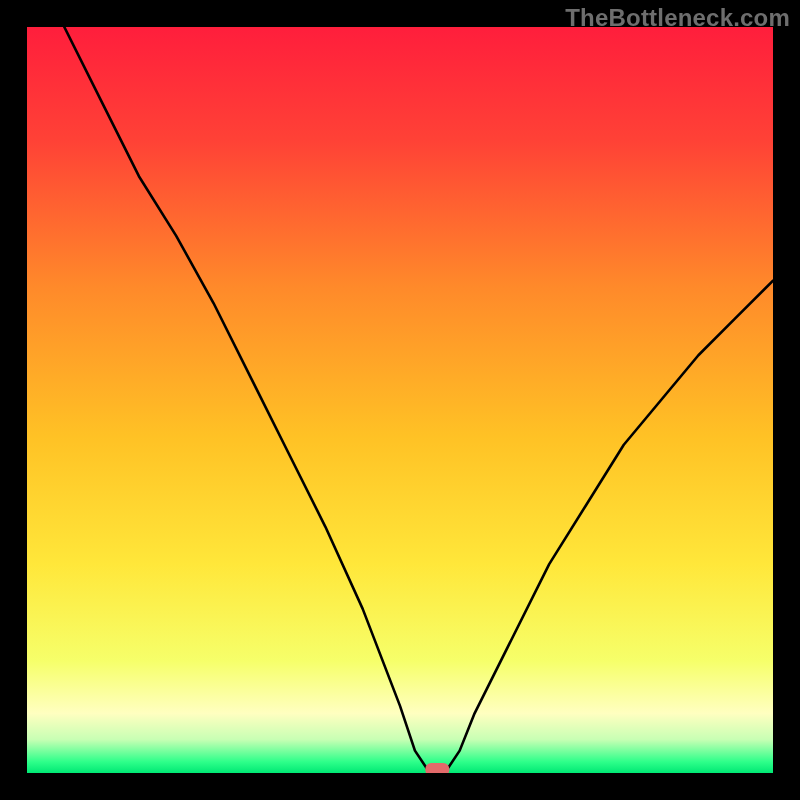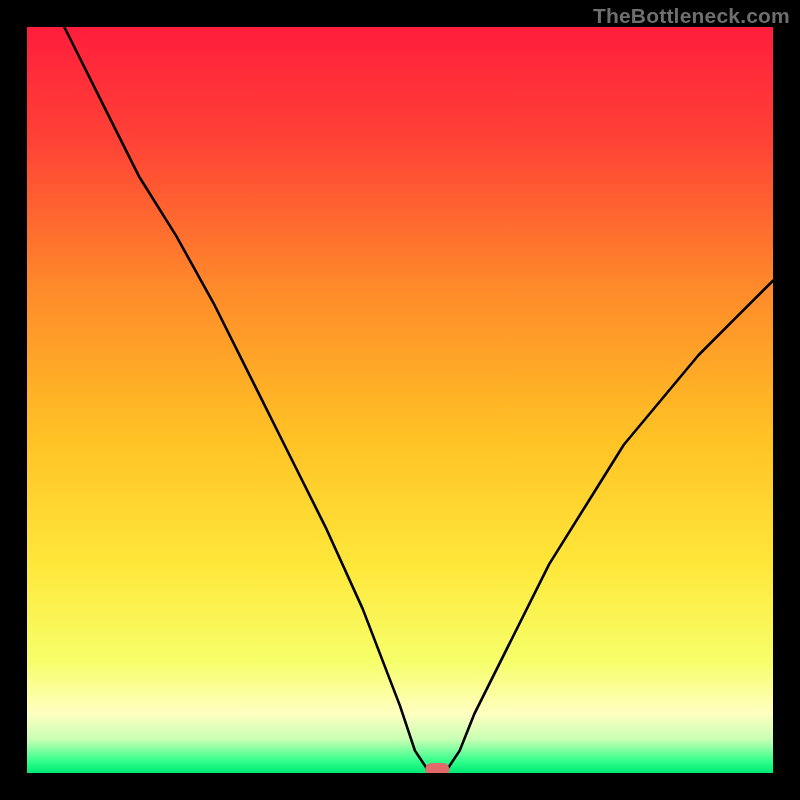--- a/index.html
+++ b/index.html
@@ -23,21 +23,21 @@
     position: absolute;
     left: 0;
     top: 0;
     width: 746px;
     height: 746px;
   }
   .watermark {
     position: absolute;
     top: 4px;
     right: 10px;
-    font-size: 21px;
+    font-size: 24px;
     font-weight: 600;
     color: #6e6e6e;
     letter-spacing: 0.2px;
     font-family: Arial, Helvetica, sans-serif;
   }
 </style>
 </head>
 <body>
 
 <div class="frame">

